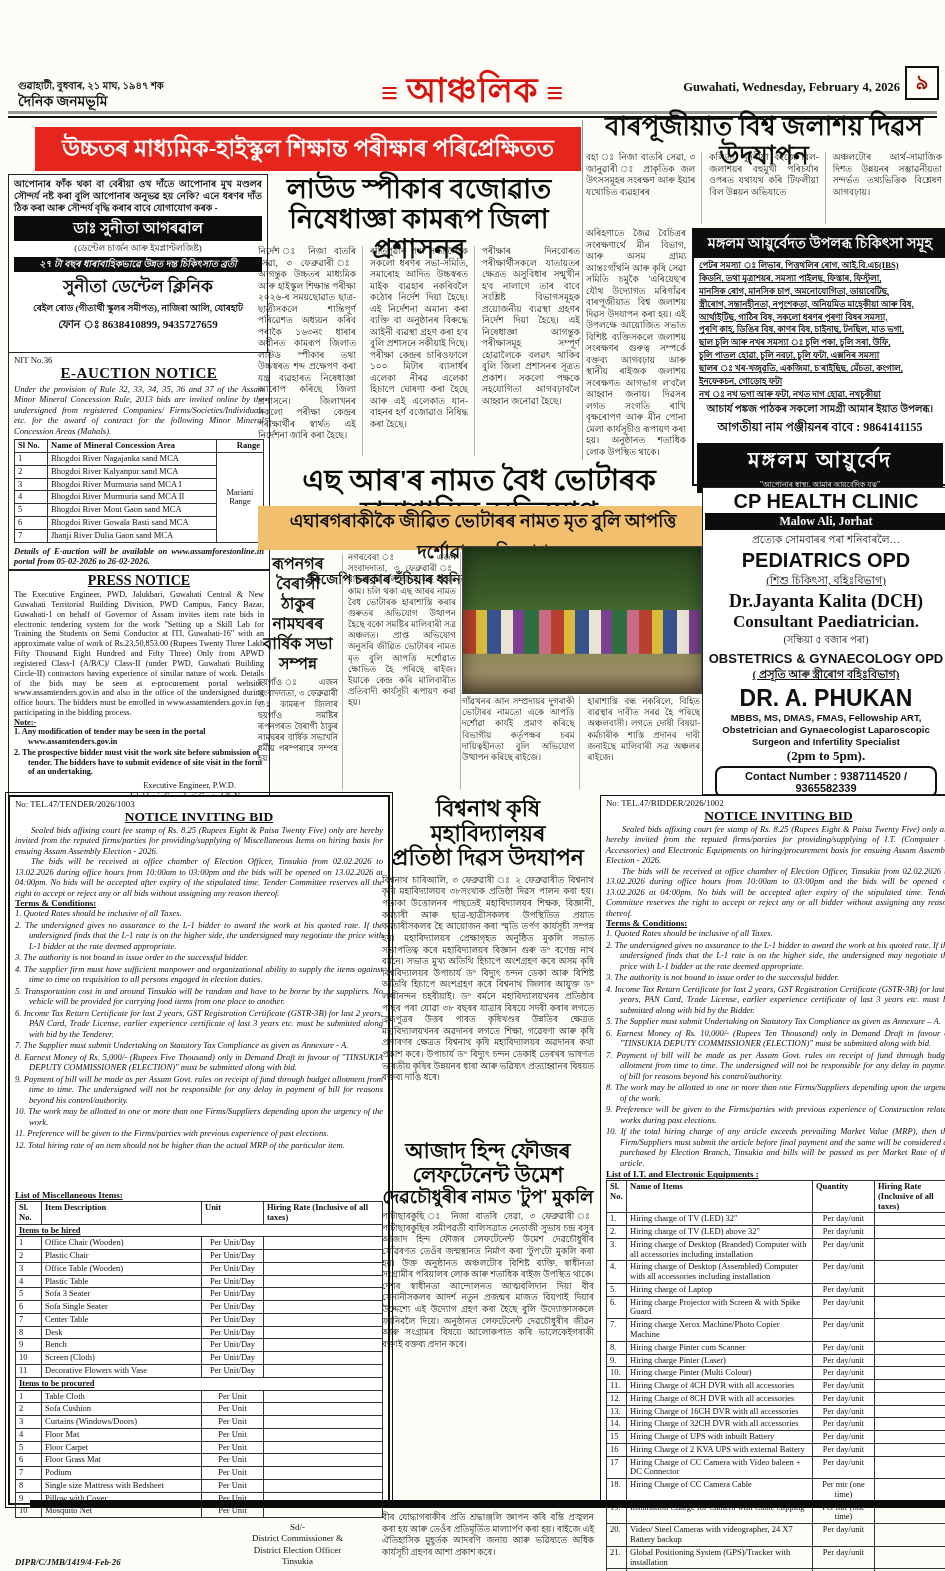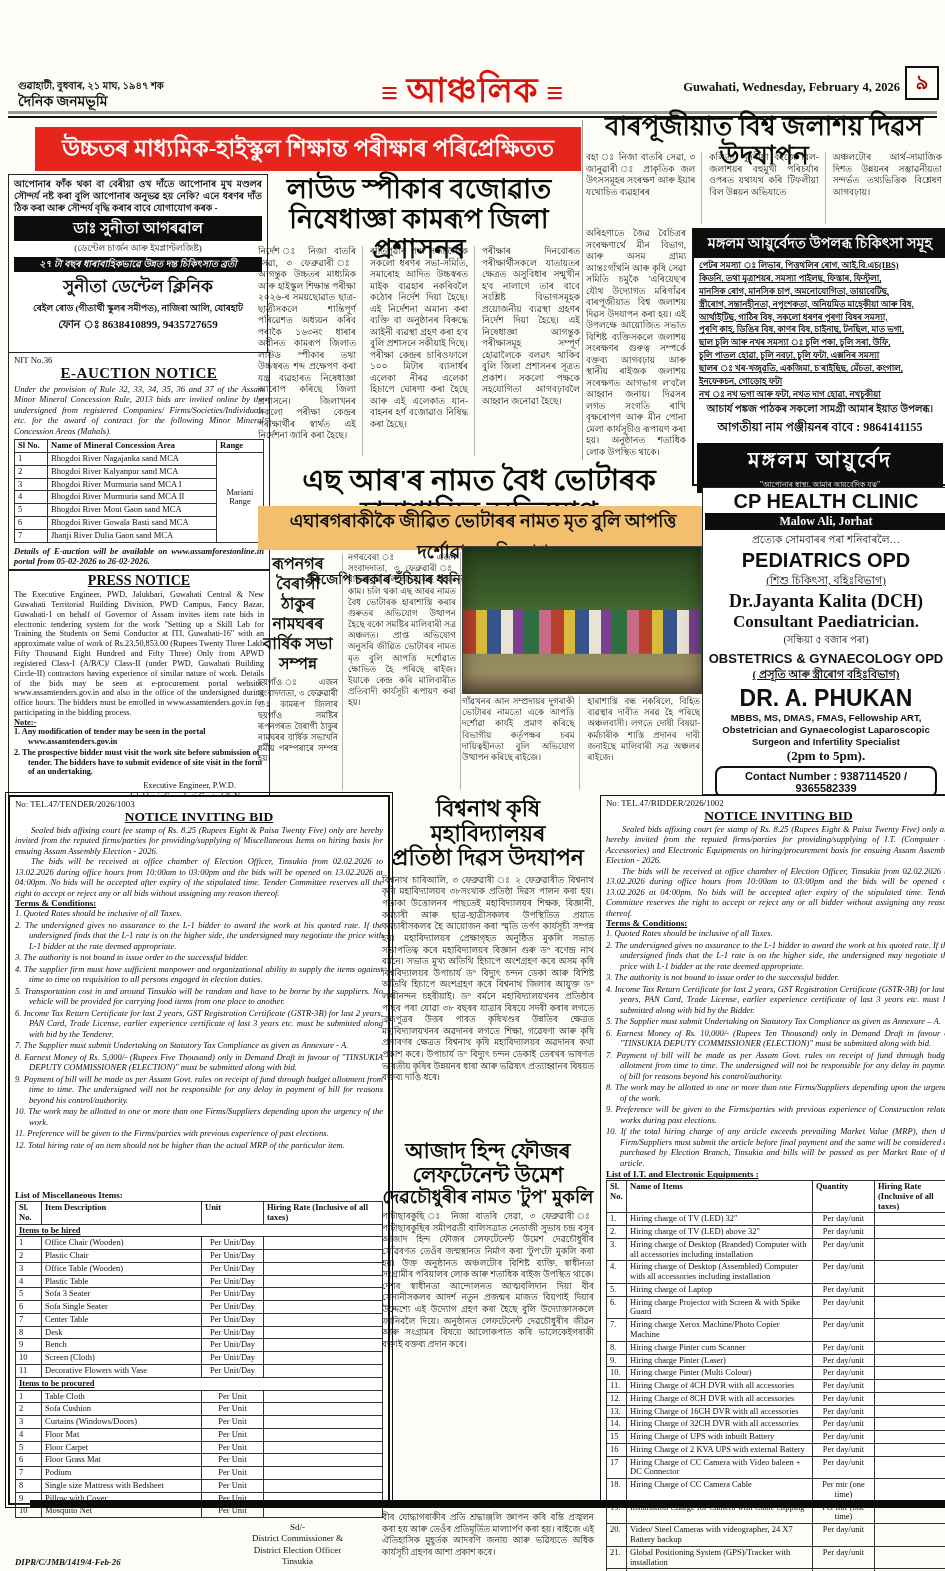--- a/index.html
+++ b/index.html
@@ -89,21 +89,21 @@
 
   <div class="abs box" style="left:8px;top:352px;width:250px;height:212px;padding:2px 5px;">
     <div style="font-size:8.8px;">NIT No.36</div>
     <div class="notice-title" style="font-size:15px;letter-spacing:.5px;">E-AUCTION NOTICE</div>
     <div class="j nt" style="margin-top:2px;">Under the provision of Rule 32, 33, 34, 35, 36 and 37 of the Assam Minor Mineral Concession Rule, 2013 bids are invited online by the undersigned from registered Companies/ Firms/Societies/Individuals etc. for the award of contract for the following Minor Mineral Concession Areas (Mahals).</div>
     <table class="dtab" style="margin-top:3px;">
       <tbody>
           <tr>
         <th style="width:26px;">Sl No.</th>
         <th>Name of Mineral Concession Area</th>
-        <th style="width:40px;text-align:left;">Range</th>
+        <th style="width:40px;text-align:right;">Range</th>
       </tr>
       <tr>
         <td class="c">1</td>
         <td>Bhogdoi River Nagajanka sand MCA</td>
         <td rowspan="7" style="text-align:center;vertical-align:middle;">Mariani Range</td>
       </tr>
       <tr>
             <td class="c">2</td>
             <td>Bhogdoi River Kalyanpur sand MCA</td>
           </tr>
@@ -248,21 +248,21 @@
         <div>4.  The supplier firm must have sufficient manpower and organizational ability to supply the items against time to time on requisition to all persons engaged in election duties.</div>
         <div>5.  Transportation cost in and around Tinsukia will be random and have to be borne by the suppliers. No vehicle will be provided for carrying food items from one place to another.</div>
         <div>6.  Income Tax Return Certificate for last 2 years, GST Registration Certificate (GSTR-3B) for last 2 years, PAN Card, Trade License, earlier experience certificate of last 3 years etc. must be submitted along with bid by the Tenderer.</div>
         <div>7.  The Supplier must submit Undertaking on Statutory Tax Compliance as given as Annexure - A.</div>
         <div>8.  Earnest Money of Rs. 5,000/- (Rupees Five Thousand) only in Demand Draft in favour of "TINSUKIA DEPUTY COMMISSIONER (ELECTION)" must be submitted along with bid.</div>
         <div>9.  Payment of bill will be made as per Assam Govt. rules on receipt of fund through budget allotment from time to time. The undersigned will not be responsible for any delay in payment of bill for reasons beyond his control/authority.</div>
         <div>10. The work may be allotted to one or more than one Firms/Suppliers depending upon the urgency of the work.</div>
         <div>11. Preference will be given to the Firms/parties with previous experience of past elections.</div>
         <div>12. Total hiring rate of an item should not be higher than the actual MRP of the particular item.</div>
       </div>
-    <div class="b" style="font-size:9px;margin-top:40px;">List of Miscellaneous Items:</div>
+    <div class="b" style="font-size:9px;text-decoration:underline;margin-top:40px;">List of Miscellaneous Items:</div>
     <table class="dtab" style="margin-top:1px;">
       <colgroup>
           <col style="width:26px;">
           <col style="width:160px;">
           <col style="width:62px;">
           <col>
         </colgroup>
       <tbody>
           <tr>
         <th>Sl. No.</th>

